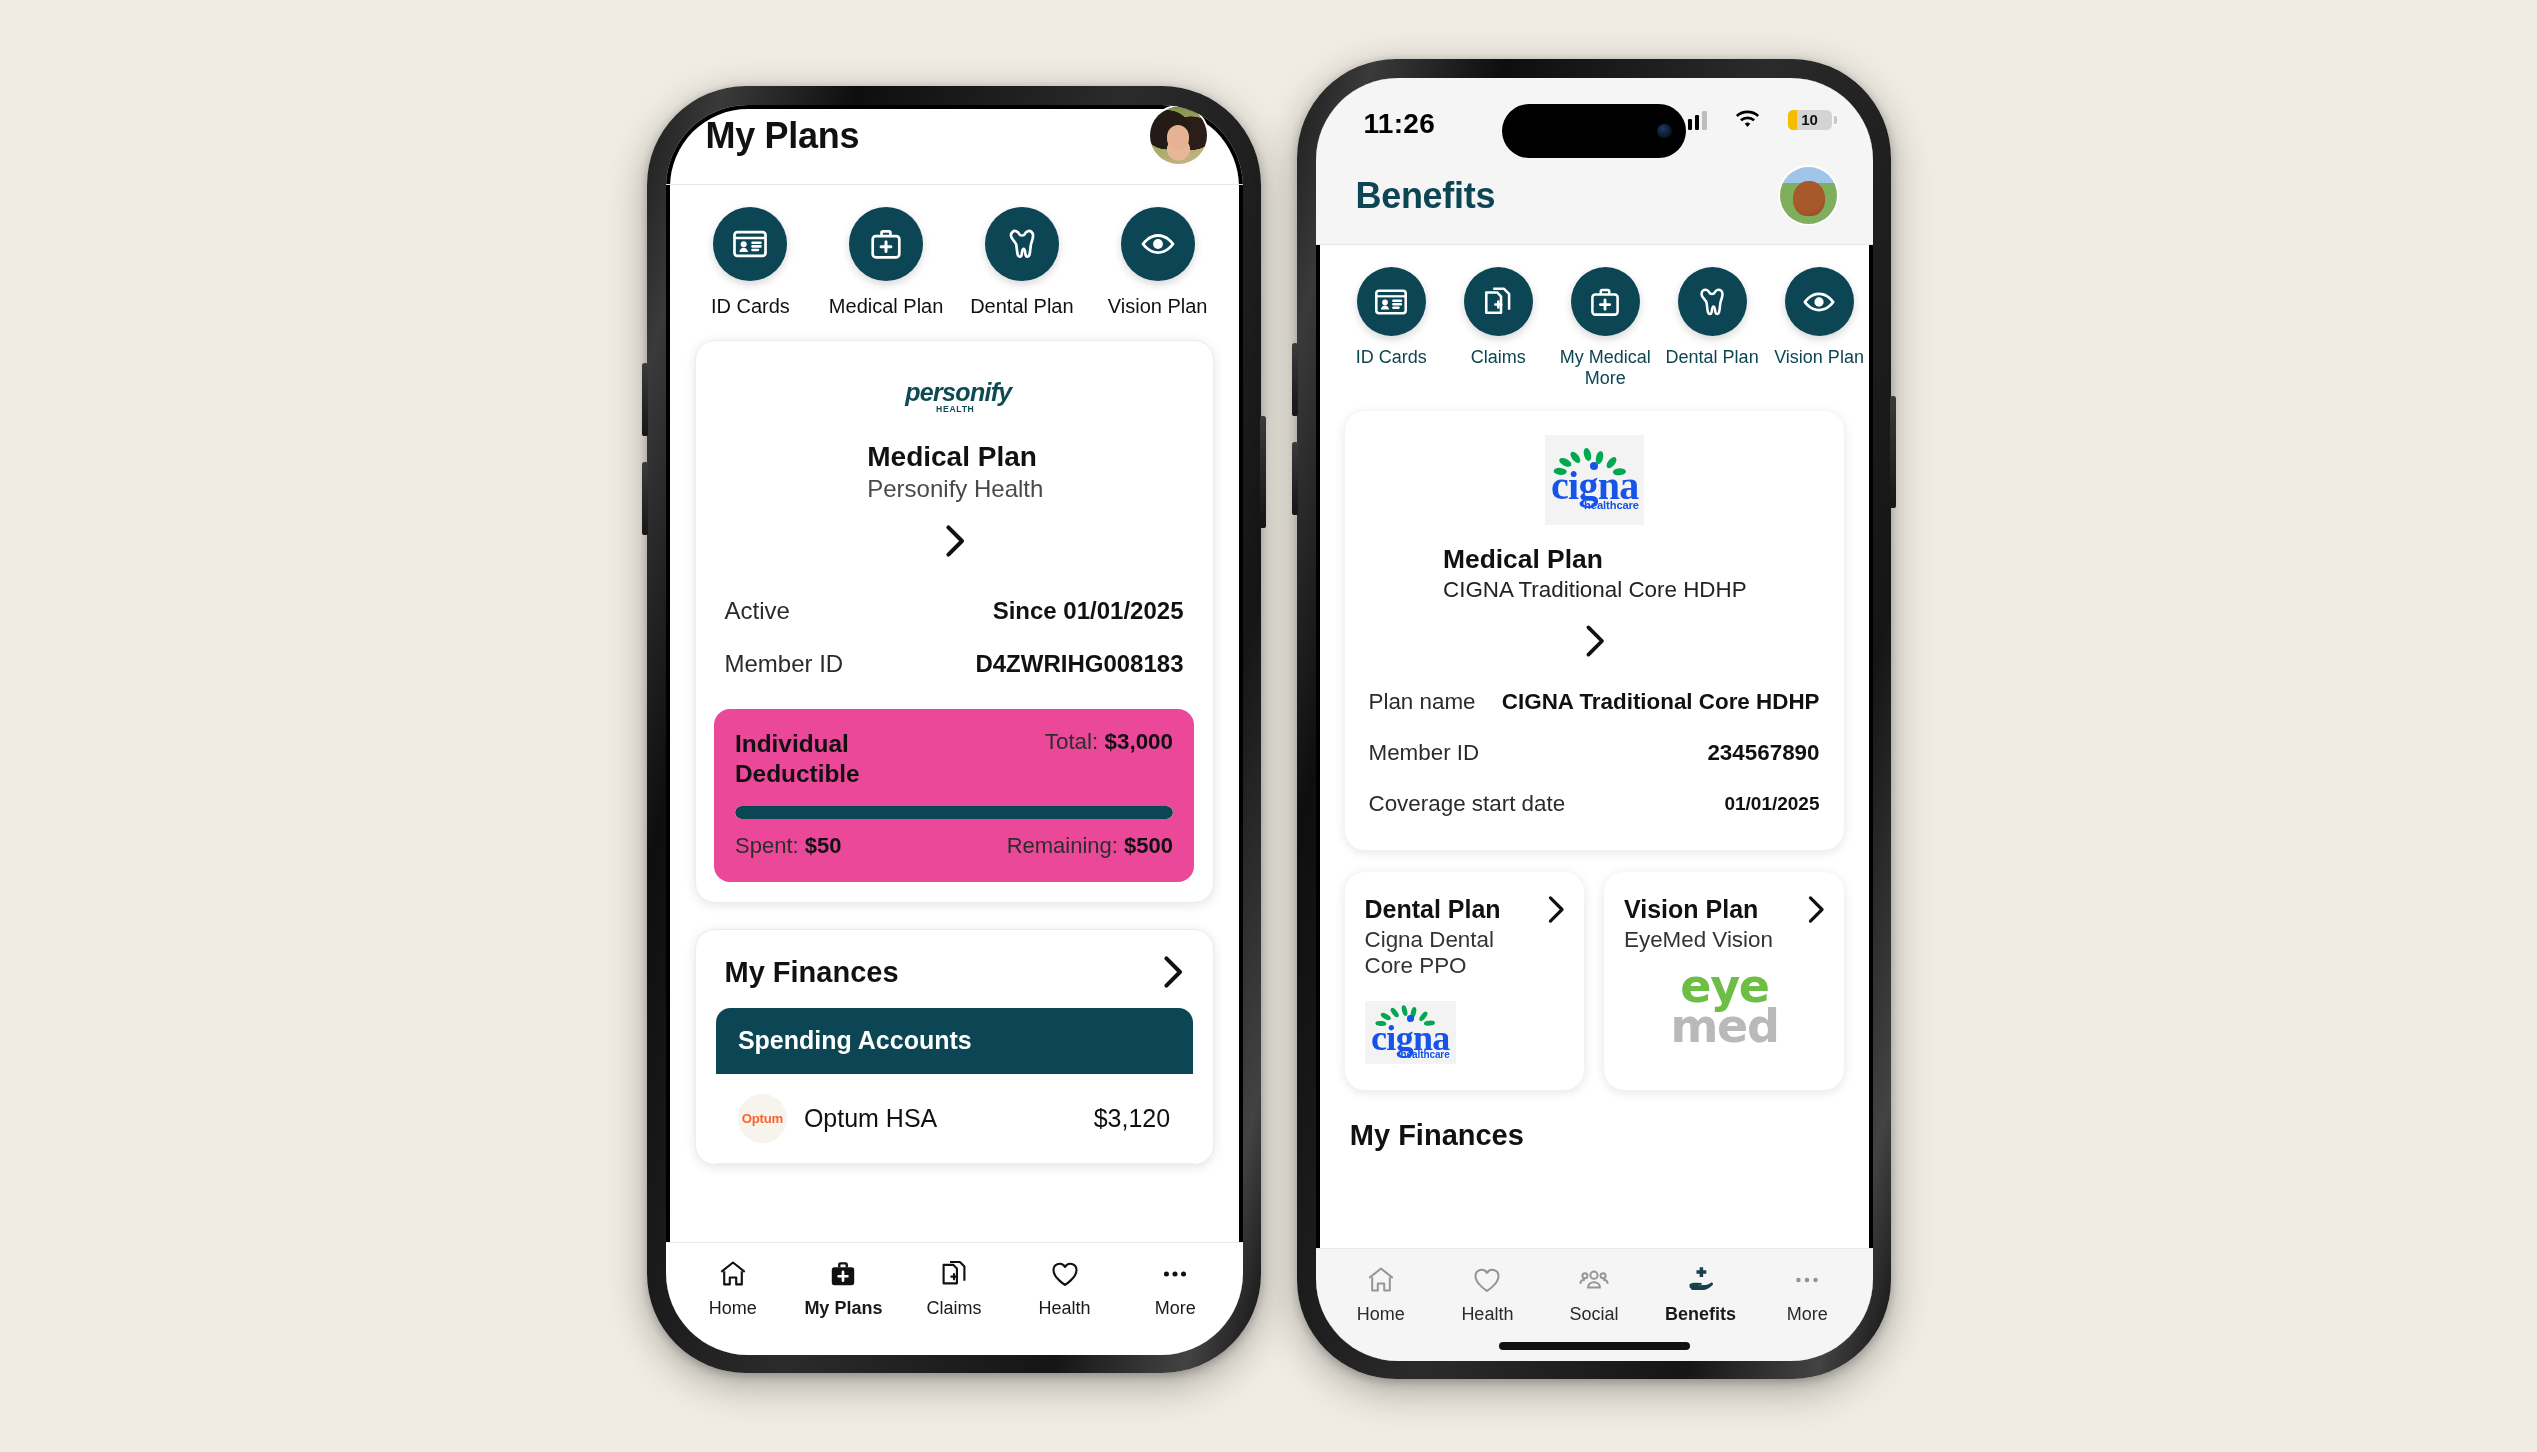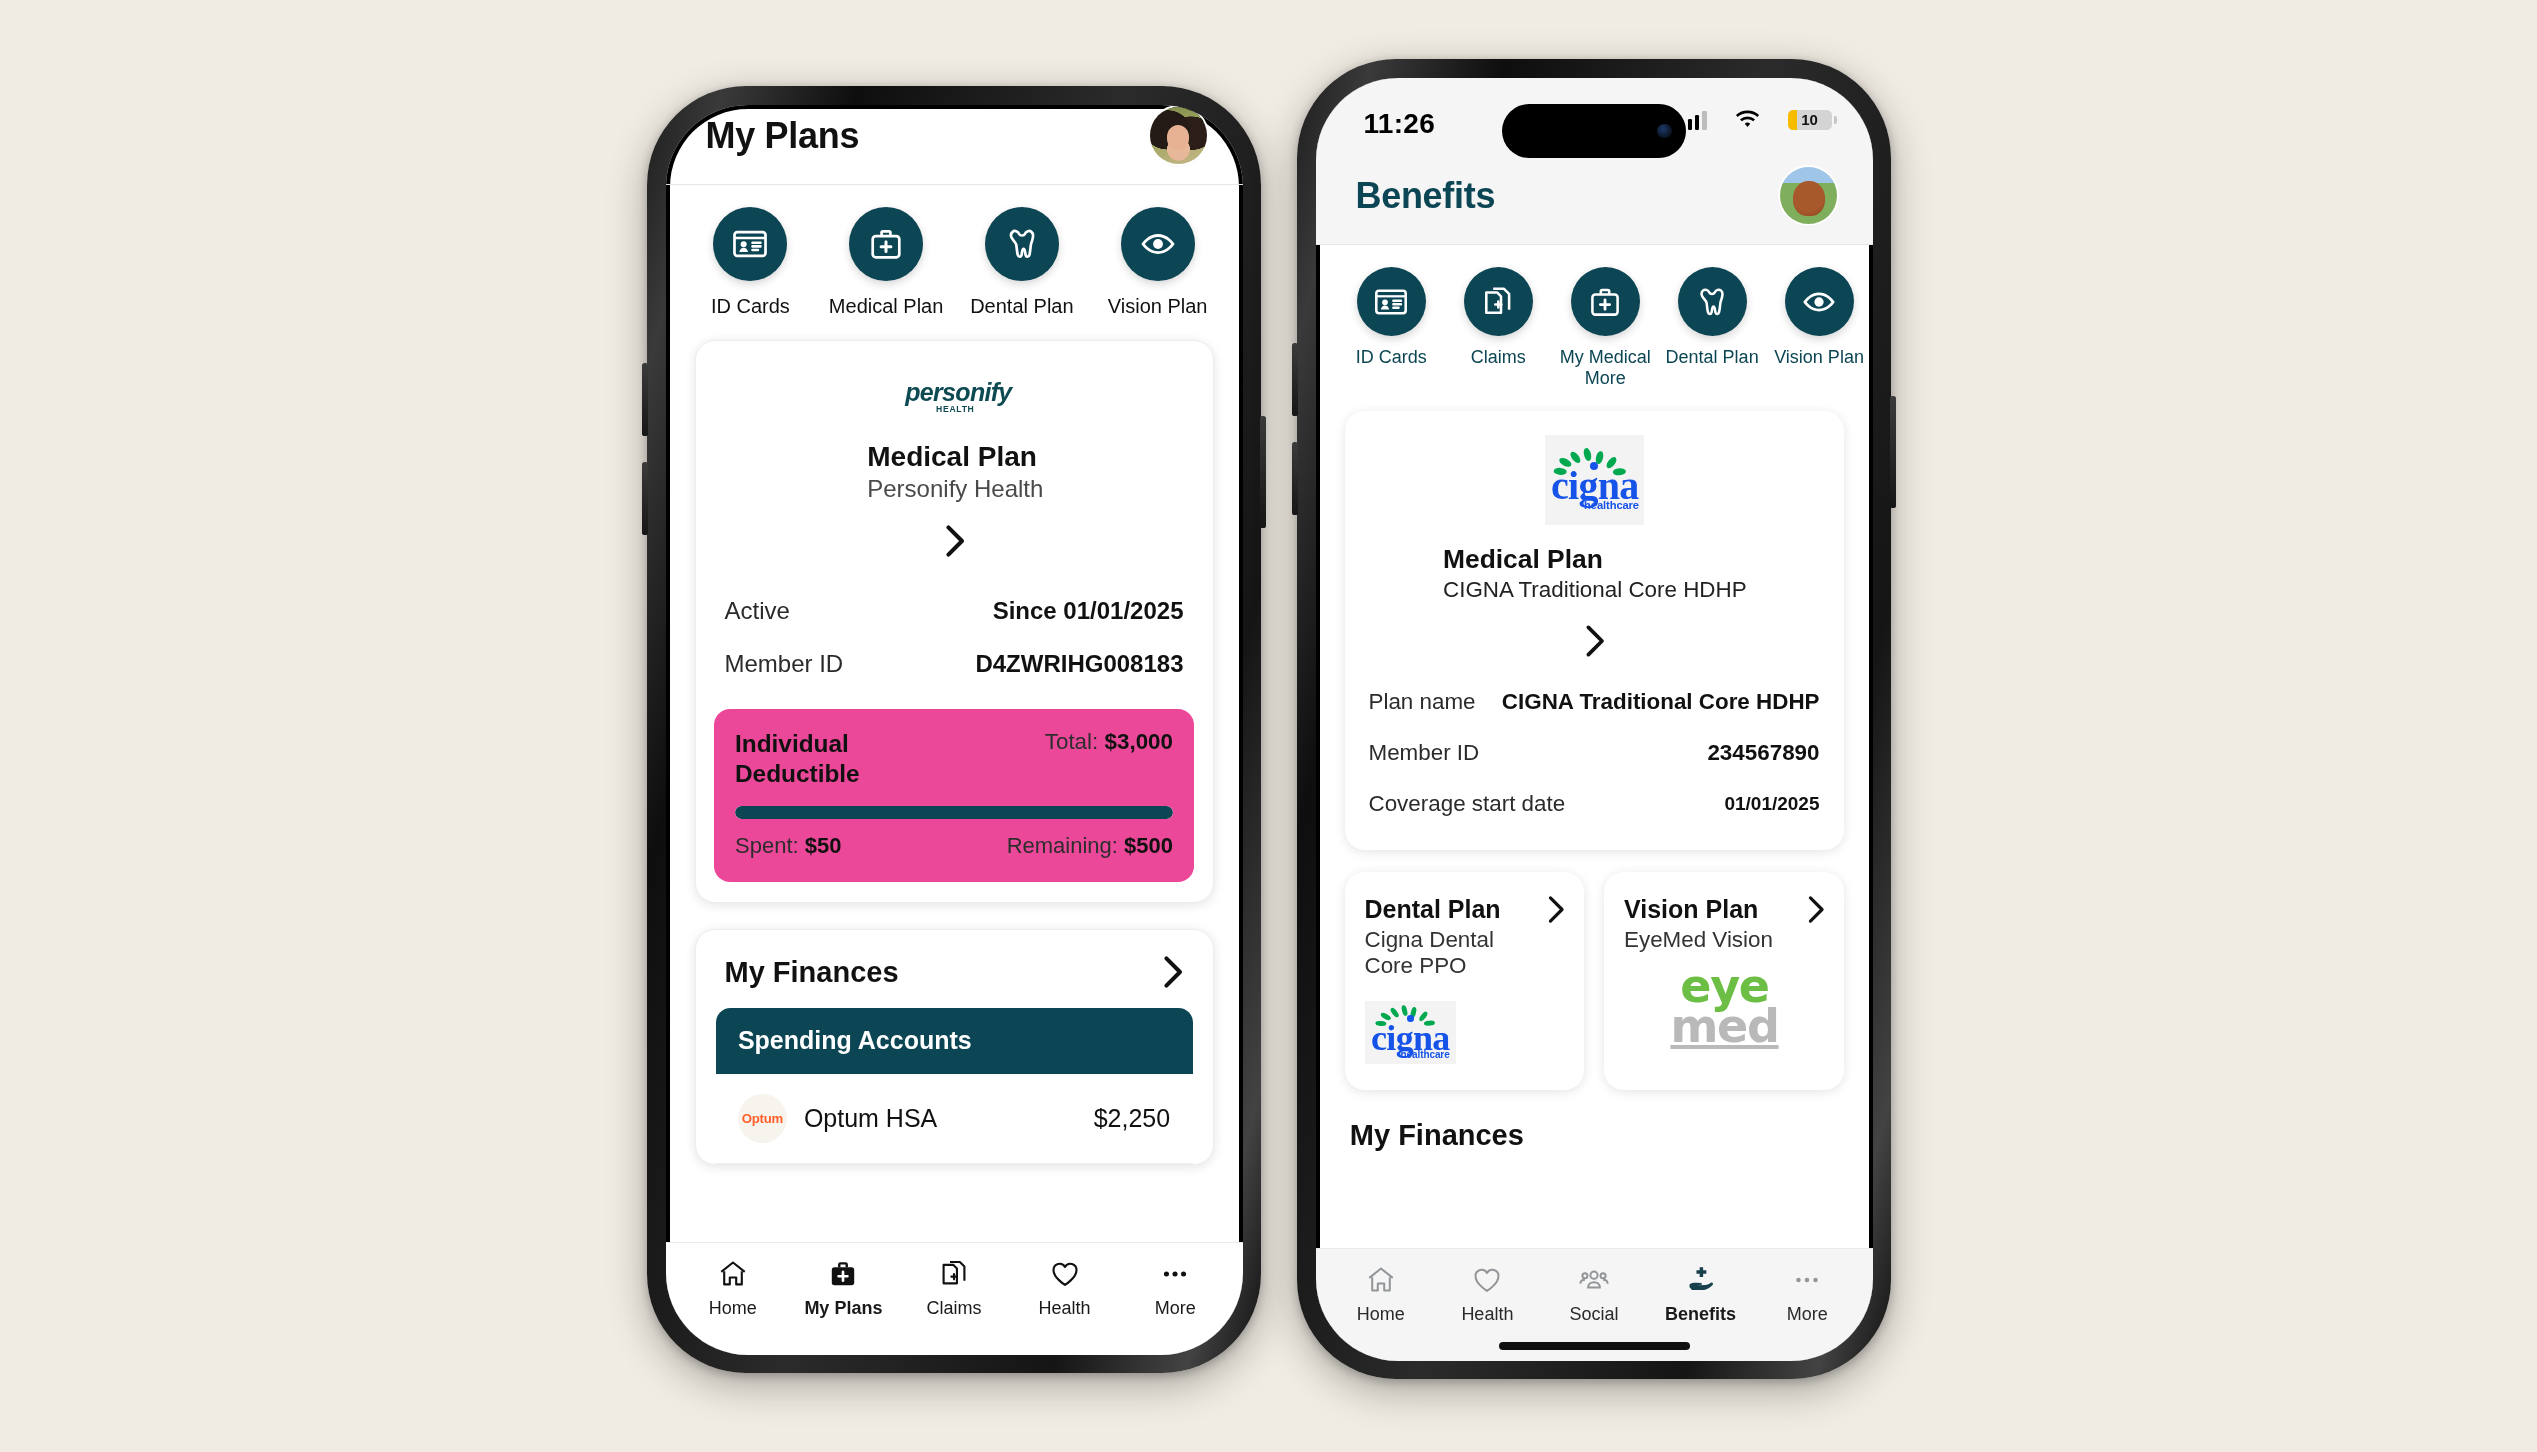--- a/index.html
+++ b/index.html
@@ -157,21 +157,21 @@
   .tab.muted .lbl { color:#2a2a2a; }
   .homebar { height: 29px; display:flex; align-items:center; justify-content:center; background:#f5f5f5; flex:0 0 29px; }
   .homebar.white { background:#fff; }
   .homebar i { display:block; width: 191px; height: 7.3px; border-radius: 5.3px; background:#111; }
   .cigna-word { font-family: "Liberation Serif", serif; font-weight: 700; color:#1653e8; line-height: .82; letter-spacing: -0.7px; }
   .cigna-hc { font-size: 11.2px; color:#1653e8; font-weight: 700; letter-spacing: -0.1px; }
   .petals { position: relative; height: 22.4px; }
   .petal { position:absolute; width: 6.6px; height: 13.2px; border-radius: 50%; background:#00a94f; }
   .petal.c { background:#1653e8; width:8px; height:8px; border-radius:50%; }
   .eyemed-eye { color:#6cbe45; font-weight: 700; font-family:"DejaVu Sans", sans-serif; letter-spacing:-1.3px; }
-  .eyemed-med { color:#b9b9b9; font-weight: 700; font-family:"DejaVu Sans", sans-serif; letter-spacing:-1.3px;text-decoration:underline; }
+  .eyemed-med { color:#b9b9b9; font-weight: 700; font-family:"DejaVu Sans", sans-serif; letter-spacing:-1.3px; }
   .personify { color:#0d4a52; font-weight: 800; font-style: italic; letter-spacing:-0.7px; }
   .personify-sub { color:#0d4a52; font-weight: 800; font-size: 8.6px; letter-spacing: 0.7px; }
 </style>
 </head>
 <body>
 
 <div class="stage">
 
   <div class="phone" style="left:647px; top:86px; width:614px; height:1287px;">
     <div class="btn-side" style="left:-5.3px; top:277px; width:6.6px; height:73px;"></div>
@@ -293,21 +293,21 @@
               </span>
             </div>
             <div class="acct-banner">
               <span class="t">Spending Accounts</span>
             </div>
             <div class="acct-row">
               <span class="acct-logo">
                   <span>Optum</span>
                 </span>
               <span class="acct-name">Optum HSA</span>
-              <span class="acct-amt">$2,250</span>
+              <span class="acct-amt">$3,120</span>
             </div>
           </div>
         </div>
 
         <div class="tabbar">
           <div class="tab">
             <svg viewBox="0 0 24 24" fill="none" stroke="#111" stroke-width="1.6" stroke-linejoin="round">
                 <path d="M3.2 10.4L12 3.4l8.8 7"></path>
                 <path d="M5.4 10v9.8h4.2v-5.2h4.8v5.2h4.2V10"></path>
               </svg>

